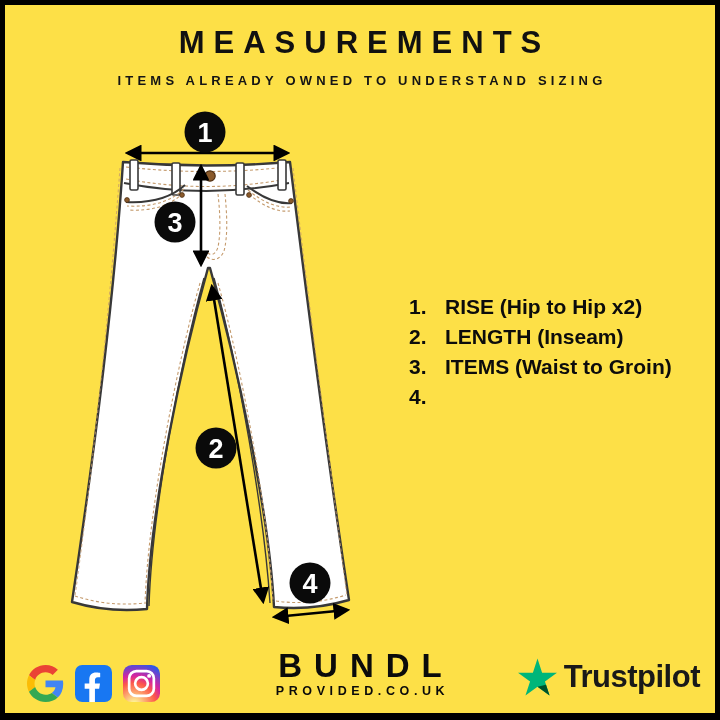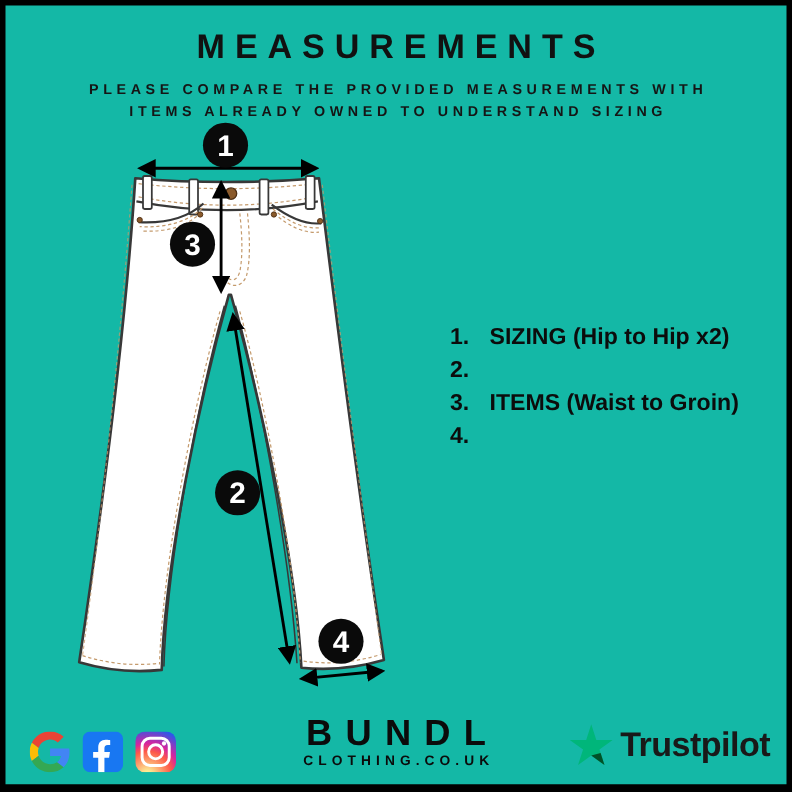--- a/index.html
+++ b/index.html
@@ -1,18 +1,18 @@
 <!DOCTYPE html>
 <html><head>
 <meta charset="utf-8">
 <style>
   html,body{margin:0;padding:0;}
   body{width:720px;height:720px;font-family:"Liberation Sans",sans-serif;background:#fff;}
   .frame{position:absolute;left:0;top:0;width:720px;height:720px;box-sizing:border-box;
-         border:5px solid #000;border-bottom-width:7px;background:#14b8a6;overflow:hidden;}
+         border:5px solid #000;border-bottom-width:7px;background:#fde047;overflow:hidden;}
   
   .hdr{position:absolute;left:0;top:20px;width:100%;text-align:center;color:#111;}
   .title{font-size:31px;font-weight:bold;letter-spacing:9px;margin:0 0 10px 9px;}
   .subtitle{font-size:13px;font-weight:bold;letter-spacing:4.2px;line-height:20px;margin-left:4px;color:#151515;}
   
   .jeans{position:absolute;left:55px;top:105px;width:340px;height:520px;}
   .badge-num{font-family:"Liberation Sans",sans-serif;font-size:27px;font-weight:bold;fill:#fff;}
   
   .legend{position:absolute;left:404px;top:287px;margin:0;padding:0;list-style:none;
           font-size:21px;font-weight:bold;color:#0c0c0c;}
@@ -28,21 +28,20 @@
   .trustpilot .tp-label{font-size:31px;font-weight:bold;letter-spacing:-0.5px;color:#191919;text-align:center;}
 </style>
 </head>
 <body>
 
 <div class="frame">
 
   <div class="hdr">
     <h1 class="title">MEASUREMENTS</h1>
     <div class="subtitle">
-      <div>PLEASE COMPARE THE PROVIDED MEASUREMENTS WITH</div>
       <div>ITEMS ALREADY OWNED TO UNDERSTAND SIZING</div>
     </div>
   </div>
 
   <svg class="jeans" viewBox="0 0 340 520">
     <defs>
       <marker id="ah" viewBox="0 0 10 10" refX="8" refY="5" markerWidth="6.5" markerHeight="6.5" orient="auto-start-reverse">
         <path d="M0 0 L10 5 L0 10 z" fill="#000"></path>
       </marker>
     </defs>
@@ -112,24 +111,25 @@
     </g>
     <g>
       <circle cx="250" cy="473" r="20.5" fill="#0a0a0a"></circle>
       <text class="badge-num" x="250" y="482.5" text-anchor="middle">4</text>
     </g>
   </svg>
 
   <ol class="legend">
     <li>
       <span class="num">1.</span>
-      <span class="lbl">SIZING (Hip to Hip x2)</span>
+      <span class="lbl">RISE (Hip to Hip x2)</span>
     </li>
     <li>
       <span class="num">2.</span>
+      <span class="lbl">LENGTH (Inseam)</span>
     </li>
     <li>
       <span class="num">3.</span>
       <span class="lbl">ITEMS (Waist to Groin)</span>
     </li>
     <li>
       <span class="num">4.</span>
     </li>
   </ol>
 
@@ -156,21 +156,21 @@
       </defs>
       <rect x="0" y="0" width="36" height="36" rx="8.5" fill="url(#igGrad)"></rect>
       <rect x="6" y="6" width="24" height="24" rx="7" fill="none" stroke="#fff" stroke-width="2.6"></rect>
       <circle cx="18" cy="18" r="6.2" fill="none" stroke="#fff" stroke-width="2.6"></circle>
       <circle cx="25.4" cy="10.6" r="1.9" fill="#fff"></circle>
     </svg>
   </div>
 
   <div class="brand">
     <div class="brand-name">BUNDL</div>
-    <div class="brand-domain">CLOTHING.CO.UK</div>
+    <div class="brand-domain">PROVIDED.CO.UK</div>
   </div>
 
   <div class="trustpilot">
     <svg width="39" height="38" viewBox="0 0 40 38">
       <path fill="#00B67A" d="M20 0l4.72 14.53H40L27.64 23.5l4.72 14.53L20 29.05 7.64 38.03l4.72-14.53L0 14.53h15.28z"></path>
       <path fill="#005128" d="M20 29.05l8.74-2.21 3.62 11.19z"></path>
     </svg>
     <span class="tp-label">Trustpilot</span>
   </div>
 

